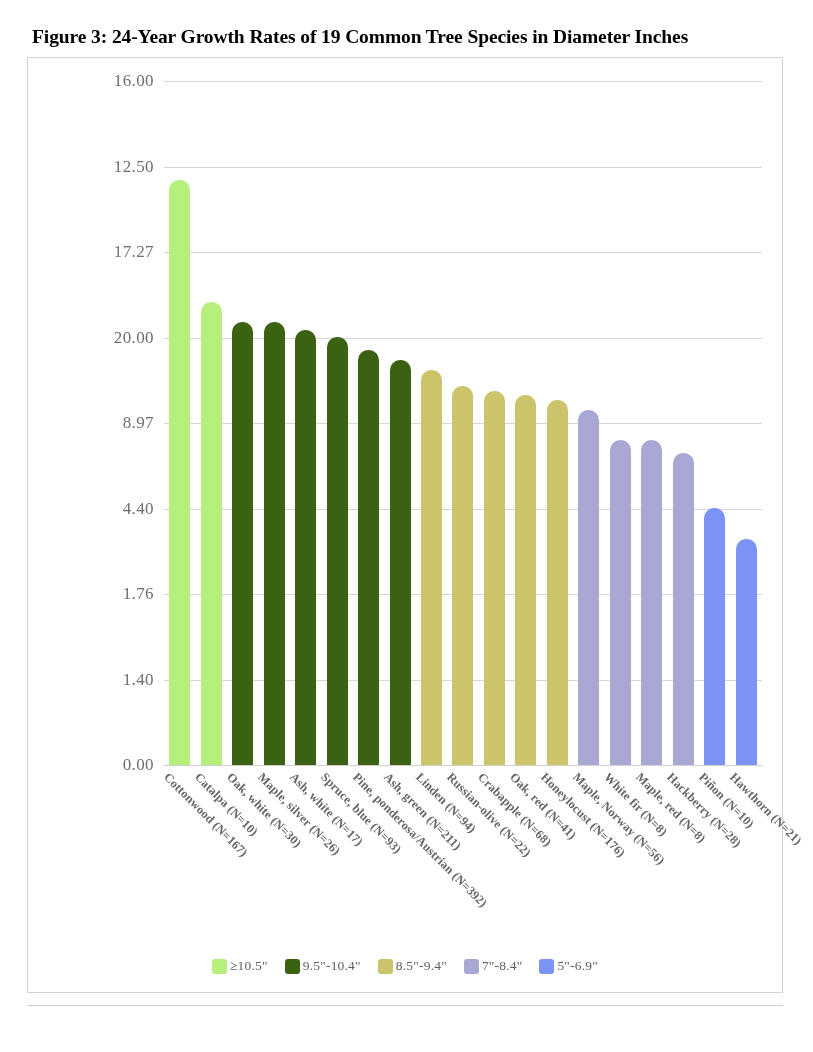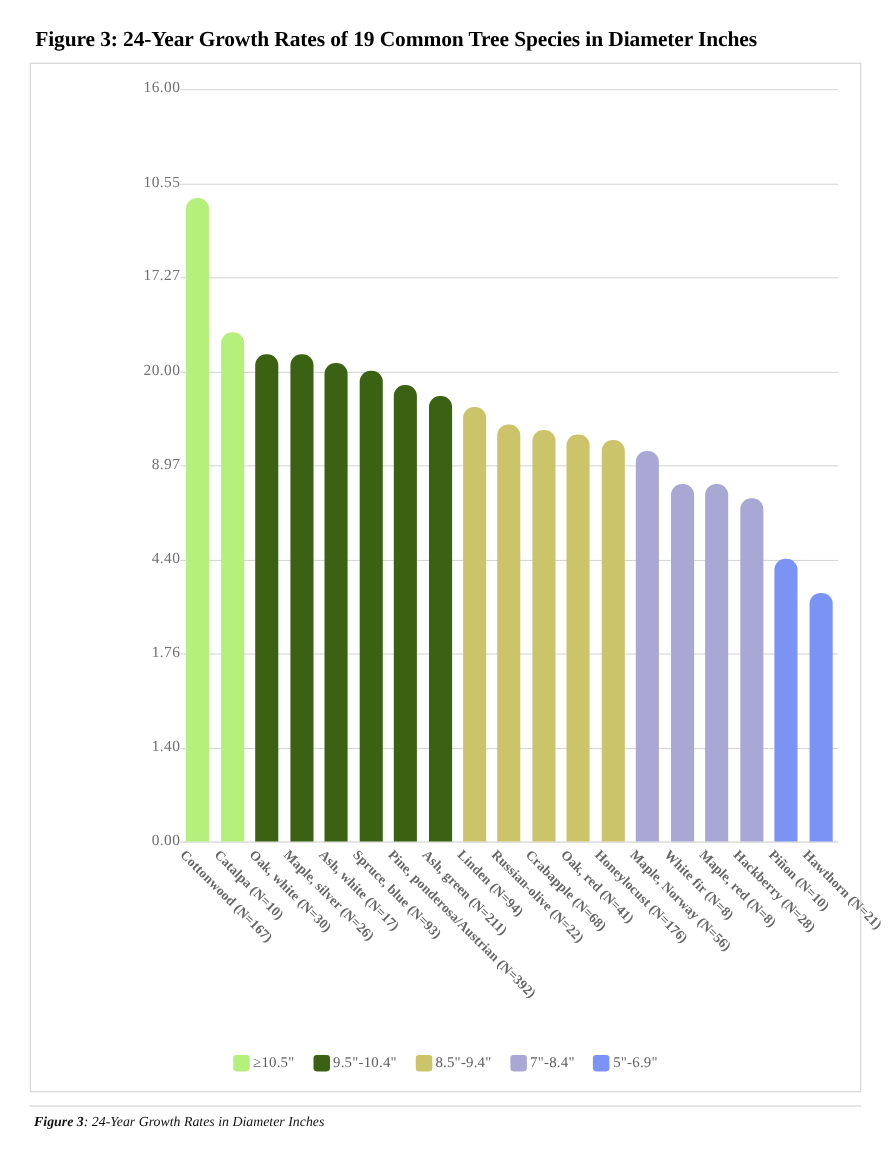--- a/index.html
+++ b/index.html
@@ -65,23 +65,24 @@
     width: 100%;
     height: 1px;
     background: #d6d6d6;
   }
   .grid-line.baseline { background: #d0d0d0; }
 
   
   .y-label {
     position: absolute;
     right: 100%;
+    margin-right: 10px;
     transform: translateY(-50%);
     font-family: "Liberation Serif", serif;
-    font-size: 14px;
+    font-size: 17px;
     color: #6f6f6f;
     white-space: nowrap;
     letter-spacing: 0.4px;
   }
 
   
   .bars {
     position: absolute;
     left: 0; top: 0;
     width: 100%;
@@ -201,21 +202,21 @@
           <div class="grid-line" style="top: 342px;">
             <div class="y-label">8.97</div>
           </div>
           <div class="grid-line" style="top: 256.5px;">
             <div class="y-label">20.00</div>
           </div>
           <div class="grid-line" style="top: 171px;">
             <div class="y-label">17.27</div>
           </div>
           <div class="grid-line" style="top: 85.5px;">
-            <div class="y-label">10.55</div>
+            <div class="y-label">12.50</div>
           </div>
           <div class="grid-line" style="top: 0px;">
             <div class="y-label">16.00</div>
           </div>
         </div>
       <div class="bars" id="bars">
           <div class="bar-slot" style="left: 0px; width: 31.4737px; height: 684px;">
             <div class="bar" title="Cottonwood (N=167): 13.68" style="height: 584.82px; background: rgb(181, 240, 124); left: 5.23684px;"></div>
           </div>
           <div class="bar-slot" style="left: 31.4737px; width: 31.4737px; height: 684px;">
@@ -316,17 +317,14 @@
         </div>
         <div class="legend-item">
           <span class="legend-swatch" style="background: rgb(123, 147, 245);"></span>
           <span class="legend-text">5"-6.9"</span>
         </div>
       </div>
 
   </div>
 
   <div class="caption-rule"></div>
-  <div class="caption">
-    <b>Figure 3</b><span>: 24-Year Growth Rates in Diameter Inches</span>
-  </div>
 
 </div>
 
 </body></html>

